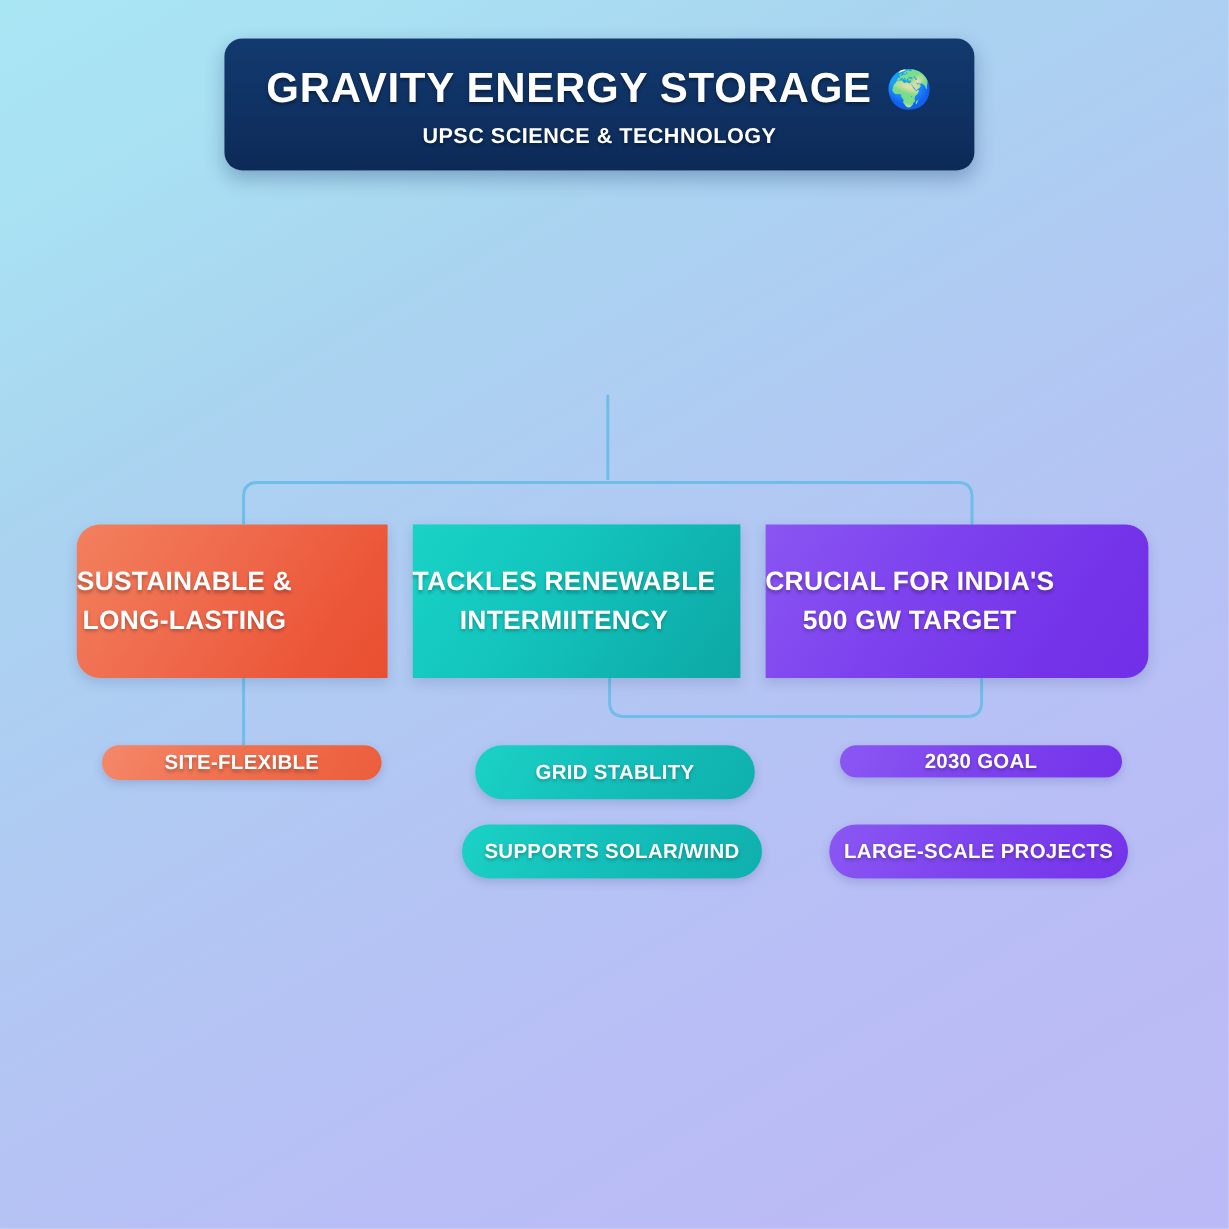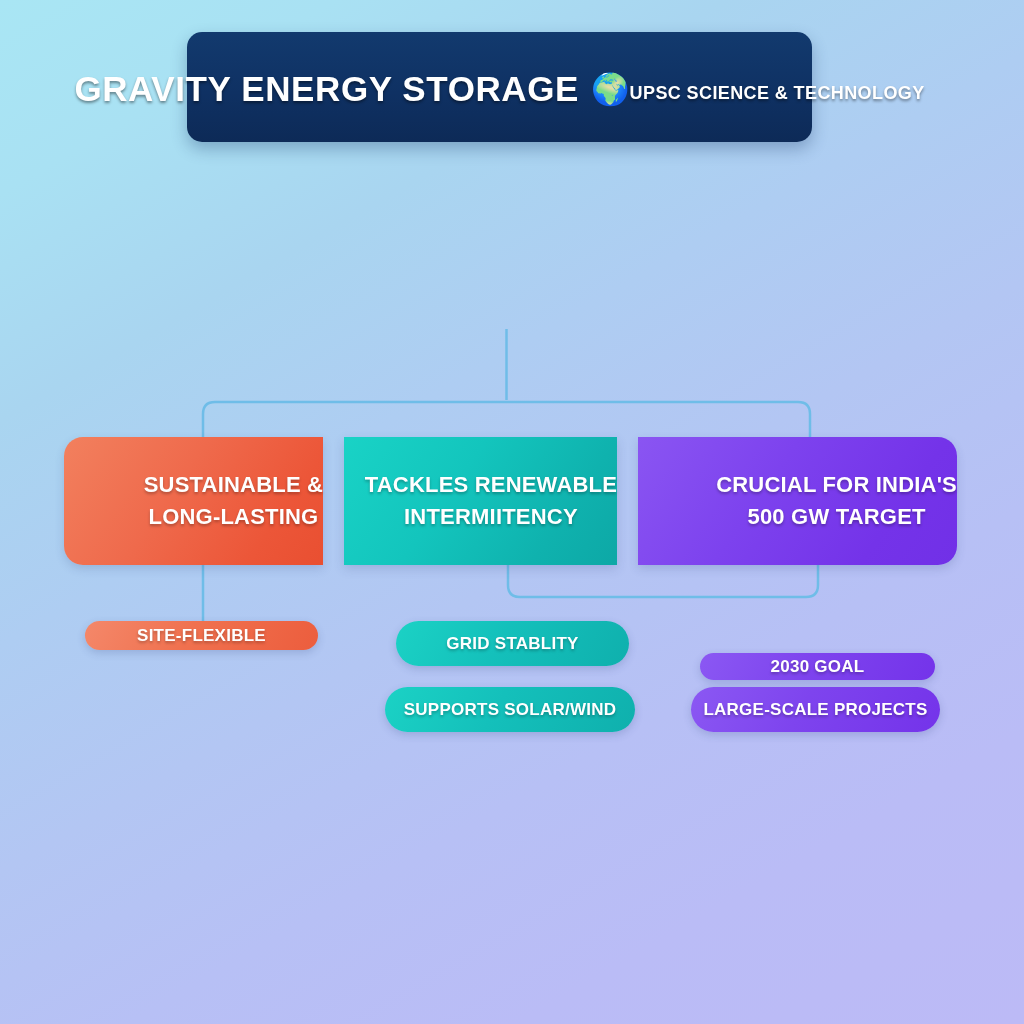--- a/index.html
+++ b/index.html
@@ -33,21 +33,21 @@
   #header-card {
     position: absolute;
     left: 187px;
     top: 32px;
     width: 625px;
     height: 110px;
     border-radius: 15px;
     background: linear-gradient(180deg, #123a6e 0%, #0f3163 55%, #0d2a57 100%);
     box-shadow: 0 7px 16px rgba(30, 60, 110, 0.33);
     display: flex;
-    flex-direction: row;
+    flex-direction: column;
     align-items: center;
     justify-content: center;
     box-sizing: border-box;
     padding-top: 4px;
   }
   #header-title-row {
     display: flex;
     align-items: center;
     justify-content: center;
     gap: 12px;
@@ -115,21 +115,21 @@
     position: absolute;
     left: 64px;
     top: 437px;
     width: 893px;
     height: 128px;
     display: flex;
   }
   .pillar {
     display: flex;
     align-items: center;
-    justify-content: flex-end;
+    justify-content: flex-start;
     text-align: center;
     box-shadow: 0 4px 10px rgba(40, 60, 120, 0.17);
   }
   .pillar-label {
     color: #ffffff;
     font-size: 22px;
     font-weight: bold;
     line-height: 1.44;
     letter-spacing: 0.2px;
     text-shadow: 0 2px 3px rgba(0,0,0,0.28);
@@ -169,21 +169,21 @@
     white-space: nowrap;
   }
   .pill-orange { background: linear-gradient(120deg, #f4886a 0%, #f0714f 45%, #ec5d3d 100%); }
   .pill-teal   { background: linear-gradient(120deg, #1bd2c5 0%, #14c0bb 45%, #0fb0ad 100%); }
   .pill-purple { background: linear-gradient(120deg, #8b58f3 0%, #7e44ee 45%, #7433ea 100%); }
 
   #pill-0-0 { left: 85px;  top: 621px; width: 233px; height: 29px; }
   #pill-0-1 { left: 83px;  top: 687px; width: 242px; height: 45px; }
   #pill-1-0 { left: 396px; top: 621px; width: 233px; height: 45px; }
   #pill-1-1 { left: 385px; top: 687px; width: 250px; height: 45px; }
-  #pill-2-0 { left: 700px; top: 653px; width: 235px; height: 27px; }
+  #pill-2-0 { left: 700px; top: 621px; width: 235px; height: 27px; }
   #pill-2-1 { left: 691px; top: 687px; width: 249px; height: 45px; }
 </style>
 </head>
 <body>
 
 <div id="canvas">
 
   <svg id="connectors" viewBox="0 0 1024 1024" width="1024" height="1024">
 
     <path d="M 506.5 329 L 506.5 400" stroke="#6fbde8" stroke-width="2.5" fill="none"></path>

